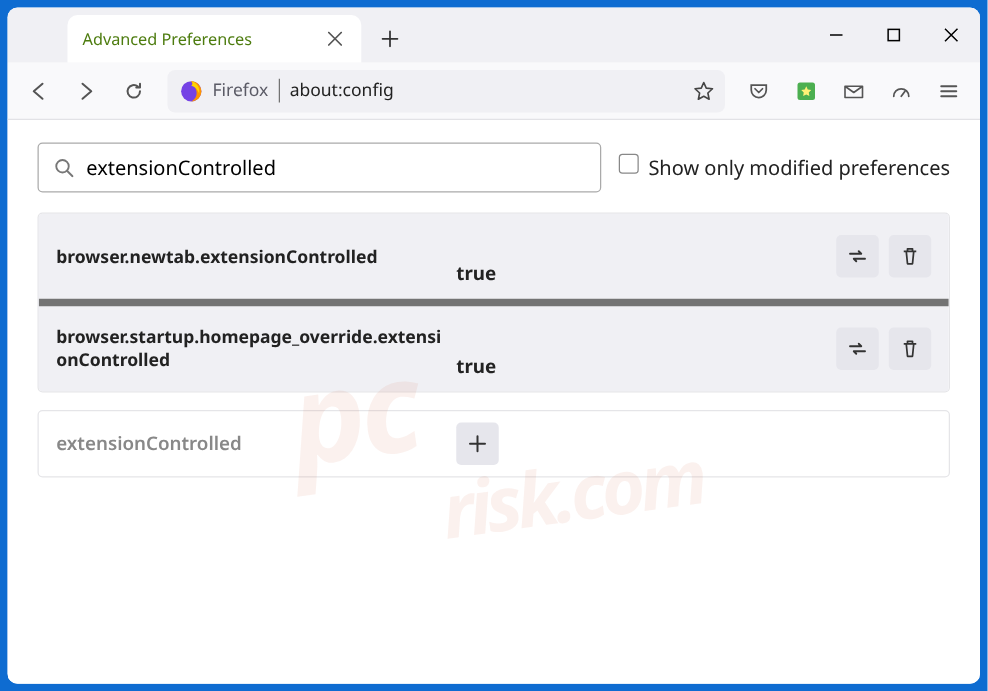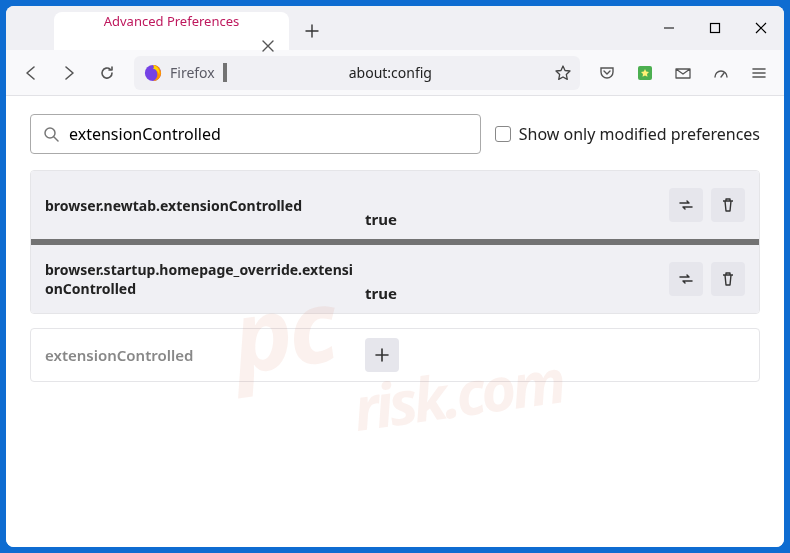--- a/index.html
+++ b/index.html
@@ -1,37 +1,37 @@
 <!DOCTYPE html>
 <html><head>
 <meta charset="utf-8">
 <style>
   * { box-sizing: border-box; margin: 0; padding: 0; font-family: system-ui, -apple-system, "Segoe UI", sans-serif; }
   body { width: 790px; height: 553px; background: #0e6cd1; padding: 6px; overflow: hidden; position: relative; }
   .window { width: 100%; height: 100%; background: #fff; border-radius: 8px; display: flex; flex-direction: column; overflow: hidden; }
   .titlebar { height: 44px; background: #f0f0f4; display: flex; align-items: flex-end; padding-left: 48px; position: relative; }
-  .tab { height: 38px; background: #fff; border-radius: 8px 8px 0 0; display: flex; align-items: center; padding: 0 12px; gap: 10px; min-width: 235px; font-size: 13px; color: #be185d; flex-direction: column; }
+  .tab { height: 38px; background: #fff; border-radius: 8px 8px 0 0; display: flex; align-items: center; padding: 0 12px; gap: 10px; min-width: 235px; font-size: 13px; color: #4d7c0f; }
   .tab-close { width: 18px; height: 18px; display: flex; align-items: center; justify-content: center; margin-left: auto; color: #555; border-radius: 3px; }
   .newtab { width: 34px; height: 34px; display: flex; align-items: center; justify-content: center; margin-left: 6px; margin-bottom: 2px; color: #333; }
   .win-controls { position: absolute; right: 0; top: 0; height: 44px; display: flex; align-items: center; }
   .win-btn { width: 46px; height: 44px; display: flex; align-items: center; justify-content: center; color: #000; }
   .toolbar { height: 46px; background: #f9f9fb; border-bottom: 1px solid #e2e2e6; display: flex; align-items: center; gap: 4px; padding: 0 8px; }
   .nav-btn { width: 34px; height: 34px; display: flex; align-items: center; justify-content: center; color: #555; border-radius: 4px; }
   .urlbar { flex: 1; height: 34px; background: #f0f0f4; border-radius: 6px; display: flex; align-items: center; gap: 8px; padding: 0 8px 0 10px; margin: 0 6px; }
   .firefox-logo { width: 18px; height: 18px; }
-  .urlbar .fx-label { font-size: 14px; color: #5b5b66; padding-right: 8px; border-right: 4px solid #737373; }
-  .urlbar .addr { font-size: 14px; color: #222; flex: 1; text-align: center; }
+  .urlbar .fx-label { font-size: 14px; color: #5b5b66; padding-right: 8px; border-right: 1px solid #737373; }
+  .urlbar .addr { font-size: 14px; color: #222; flex: 1; }
   .urlbar .star { color: #444; }
 
   .content { flex: 1; padding: 18px 24px; position: relative; background: #fff; }
   .search-row { display: flex; align-items: center; gap: 14px; margin-bottom: 16px; }
   .searchbox { flex: 1; height: 40px; border: 1px solid #aaa; border-radius: 4px; display: flex; align-items: center; padding: 0 12px; gap: 10px; }
   .searchbox input { border: none; outline: none; font-size: 16px; flex: 1; background: transparent; }
   .mag { color: #777; }
-  .check-label { display: flex; align-items: center; gap: 8px; font-size: 16px; color: #222; }
+  .check-label { display: flex; gap: 8px; font-size: 16px; color: #222; }
   .ckbox { width: 16px; height: 16px; border: 1px solid #888; border-radius: 3px; }
 
   .pref-group { border: 1px solid #e5e5e8; border-radius: 4px; overflow: hidden; }
   .pref-row { display: flex; align-items: center; min-height: 50px; padding: 10px 14px; background: #f0f0f4; }
   .pref-row + .pref-row { border-top: 6px solid #737373; }
   .pref-name { width: 320px; font-size: 14px; font-weight: 700; color: #222; word-break: break-word; padding-right: 10px; }
   .pref-value { flex: 1; font-size: 15px; font-weight: 700; color: #222; margin-top: 28px; }
   .pref-actions { display: flex; gap: 8px; }
   .icon-btn { width: 34px; height: 34px; background: #e6e6ec; border-radius: 4px; display: flex; align-items: center; justify-content: center; color: #333; }
 

